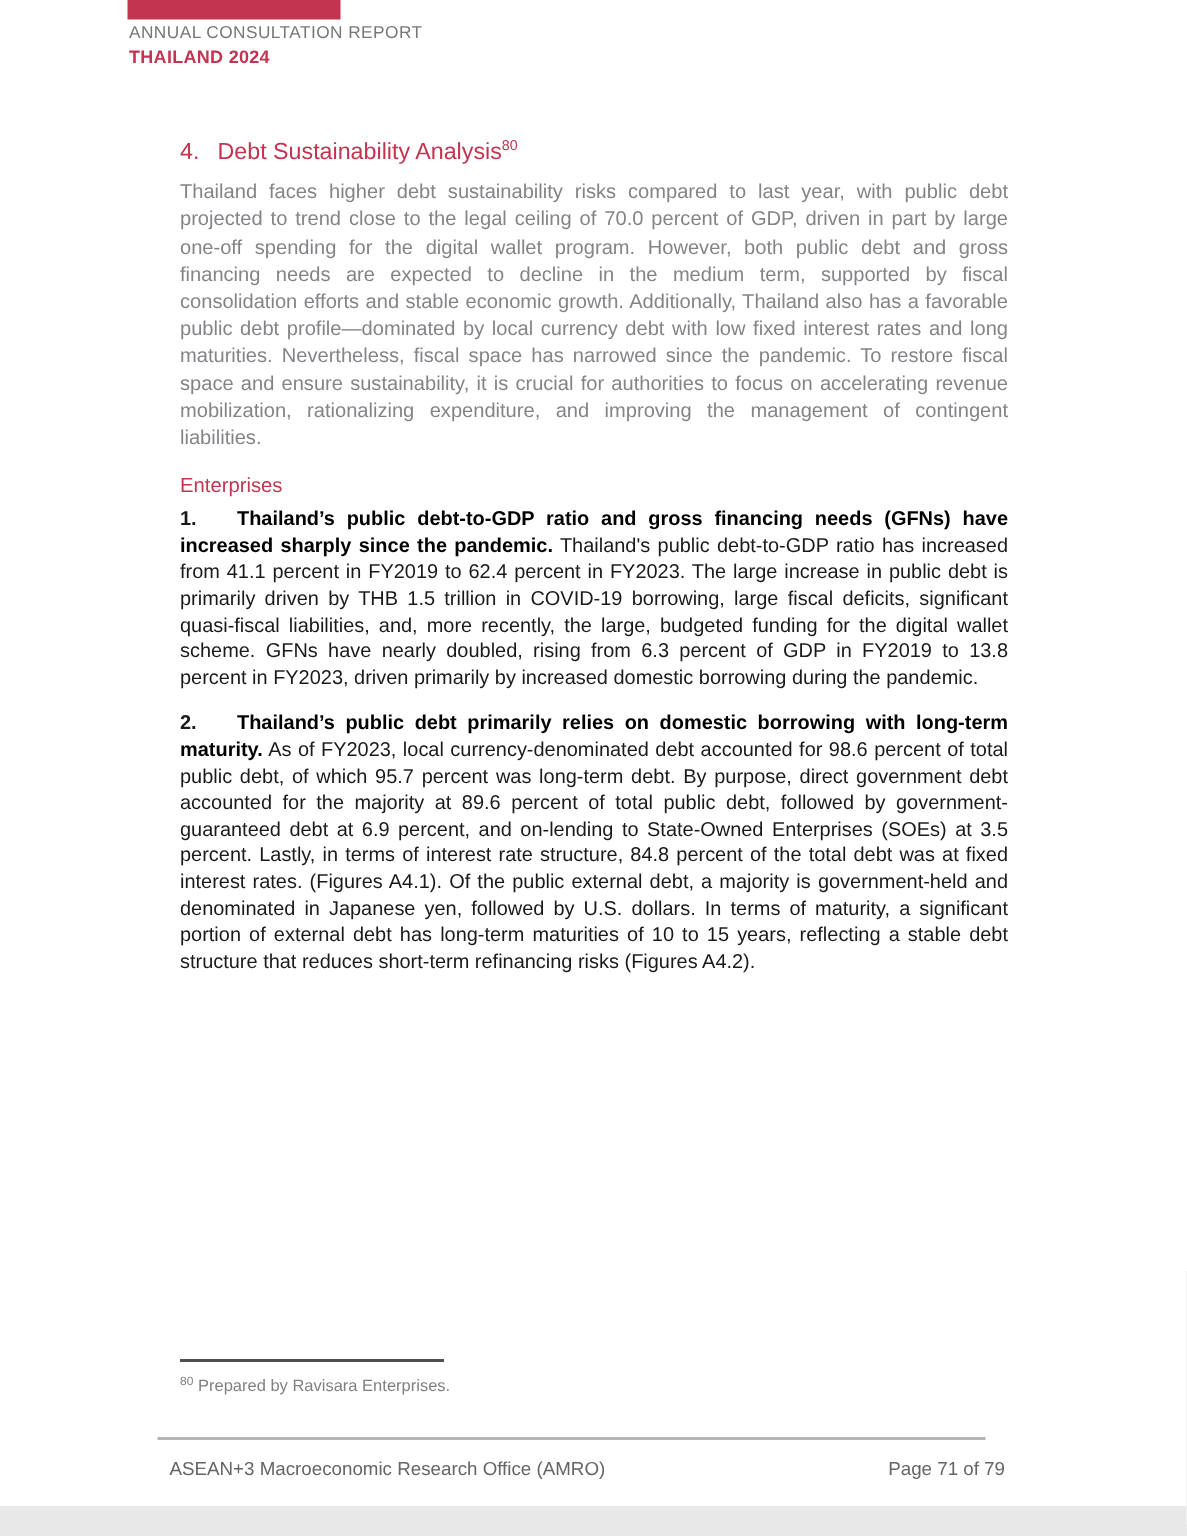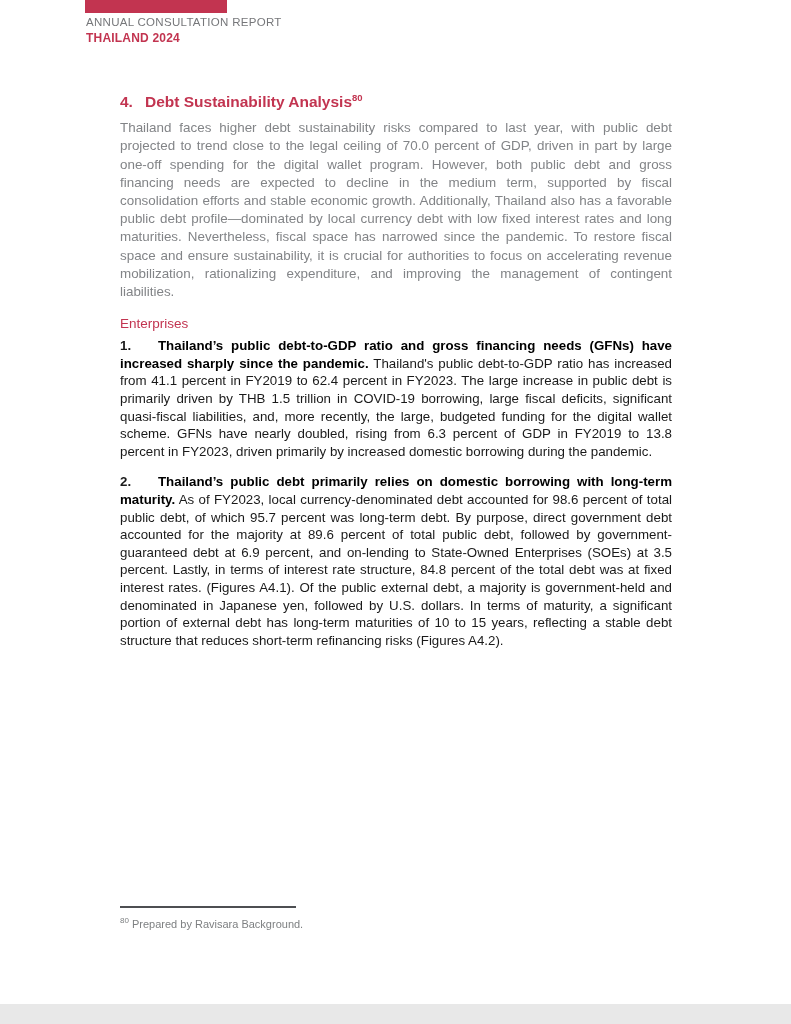--- a/index.html
+++ b/index.html
@@ -32,21 +32,21 @@
     position:absolute;left:86px;top:31px;
     font-size:12px;font-weight:bold;letter-spacing:.2px;
     color:var(--brand-red);
   }
   .main{
     position:absolute;left:120px;top:88px;width:552px;
     color:var(--body-text);
   }
   h1.section-title{
     margin:0 0 8px 0;
-    font-size:15.5px;font-weight:bold;line-height:19px;
+    font-size:15.5px;font-weight:normal;line-height:19px;
     color:var(--brand-red);
   }
   h1 .sec-num{display:inline-block;width:25px;}
   h1 sup{font-size:9.5px;}
   .summary{
     margin:0 0 14px 0;
     font-size:13.4px;line-height:18.2px;
     text-align:justify;
     color:var(--muted-gray);
   }
@@ -99,17 +99,24 @@
     <h2 class="background-heading">Enterprises</h2>
 
     <p class="para"><span class="num">1.</span><span class="lead">Thailand’s public debt-to-GDP ratio and gross financing needs (GFNs) have increased sharply since the pandemic.</span><span> Thailand's public debt-to-GDP ratio has increased from 41.1 percent in FY2019 to 62.4 percent in FY2023. The large increase in public debt is primarily driven by THB 1.5 trillion in COVID-19 borrowing, large fiscal deficits, significant quasi-fiscal liabilities, and, more recently, the large, budgeted funding for the digital wallet scheme. GFNs have nearly doubled, rising from 6.3 percent of GDP in FY2019 to 13.8 percent in FY2023, driven primarily by increased domestic borrowing during the pandemic.</span></p>
 
     <p class="para"><span class="num">2.</span><span class="lead">Thailand’s public debt primarily relies on domestic borrowing with long-term maturity.</span><span> As of FY2023, local currency-denominated debt accounted for 98.6 percent of total public debt, of which 95.7 percent was long-term debt. By purpose, direct government debt accounted for the majority at 89.6 percent of total public debt, followed by government-guaranteed debt at 6.9 percent, and on-lending to State-Owned Enterprises (SOEs) at 3.5 percent. Lastly, in terms of interest rate structure, 84.8 percent of the total debt was at fixed interest rates. (Figures A4.1). Of the public external debt, a majority is government-held and denominated in Japanese yen, followed by U.S. dollars. In terms of maturity, a significant portion of external debt has long-term maturities of 10 to 15 years, reflecting a stable debt structure that reduces short-term refinancing risks (Figures A4.2).</span></p>
 
   </main>
 
   <div class="footnote">
     <div class="fn-rule"></div>
-    <div><sup>80</sup> <span>Prepared by Ravisara Background.</span></div>
+    <div><sup>80</sup> <span>Prepared by Ravisara Enterprises.</span></div>
   </div>
 
+  <footer class="page-footer">
+    <div class="footer-divider"></div>
+    <div class="footer-row">
+      <span>ASEAN+3 Macroeconomic Research Office (AMRO)</span>
+      <span>Page 71 of 79</span>
+    </div>
+  </footer>
 
 </div>
 
 </body></html>

